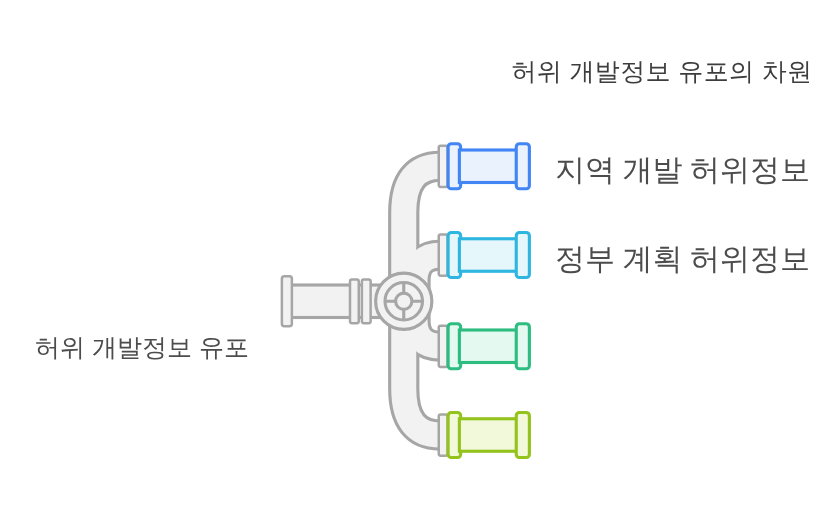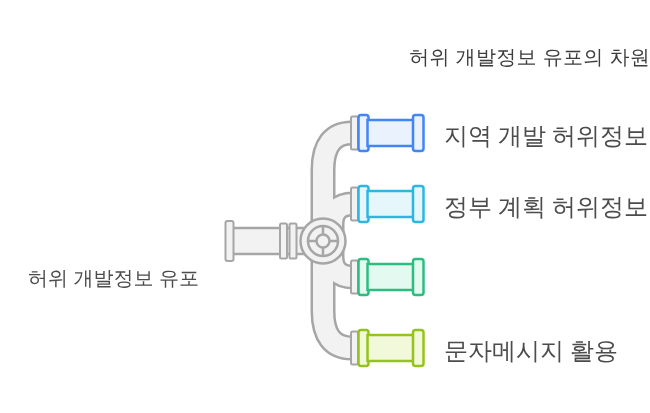--- a/index.html
+++ b/index.html
@@ -107,15 +107,14 @@
     <g class="branch-pipe" transform="translate(0,348)" style="--stroke: #94c31d; --fill: #f2f9da;">
       <rect class="metal-thin" x="351" y="-16.5" width="7" height="33" rx="1.5"></rect>
       <rect class="cpart" x="358.5" y="-18" width="10" height="36" rx="2.5"></rect>
       <rect class="cpart" x="367.5" y="-13" width="47" height="26"></rect>
       <rect class="cpart" x="413" y="-18" width="10.5" height="36" rx="2.5"></rect>
     </g>
   </svg>
 
   <div class="branch-label r0">지역 개발 허위정보</div>
   <div class="branch-label r1">정부 계획 허위정보</div>
-  <div class="branch-label r3">문자메시지 활용</div>
 
 </div>
 
 </body></html>

